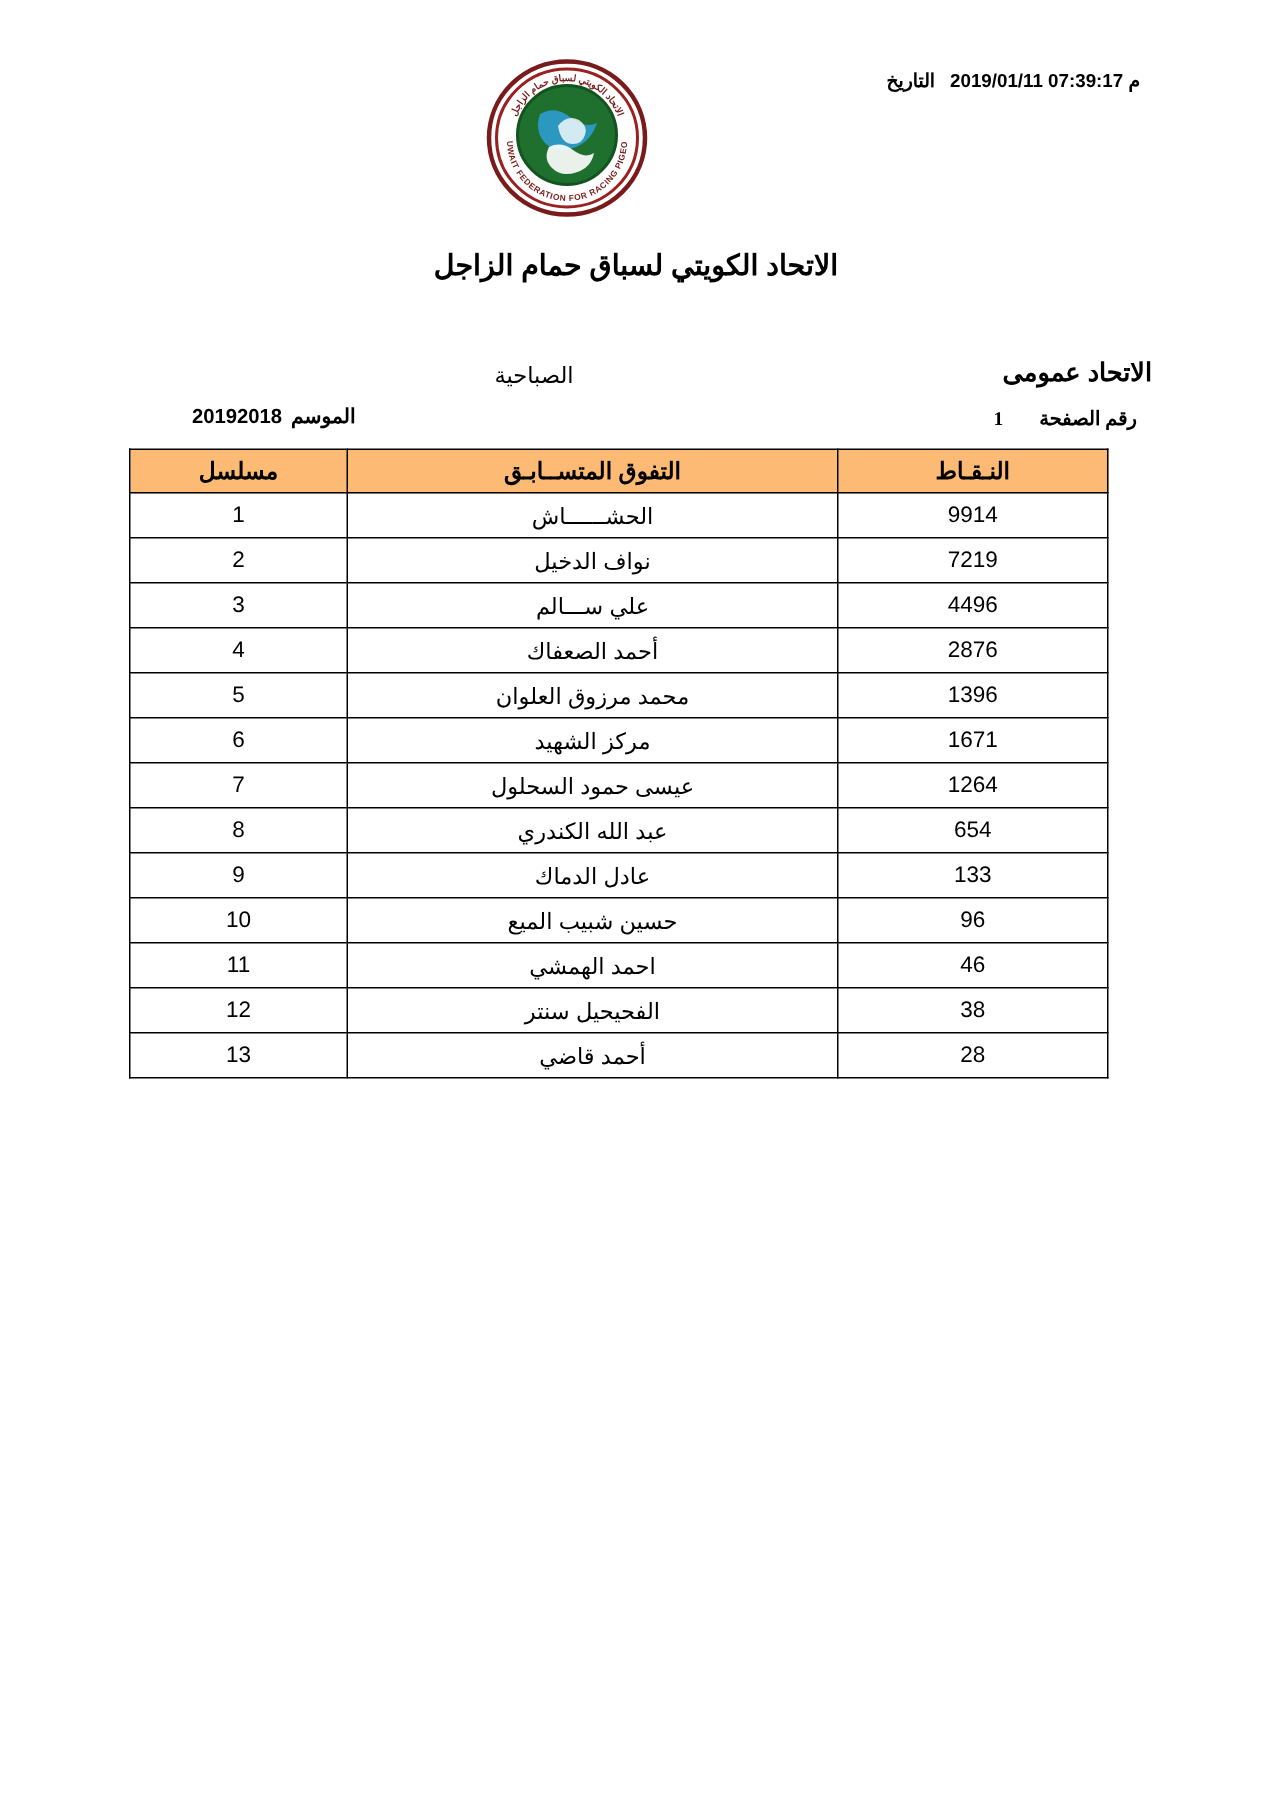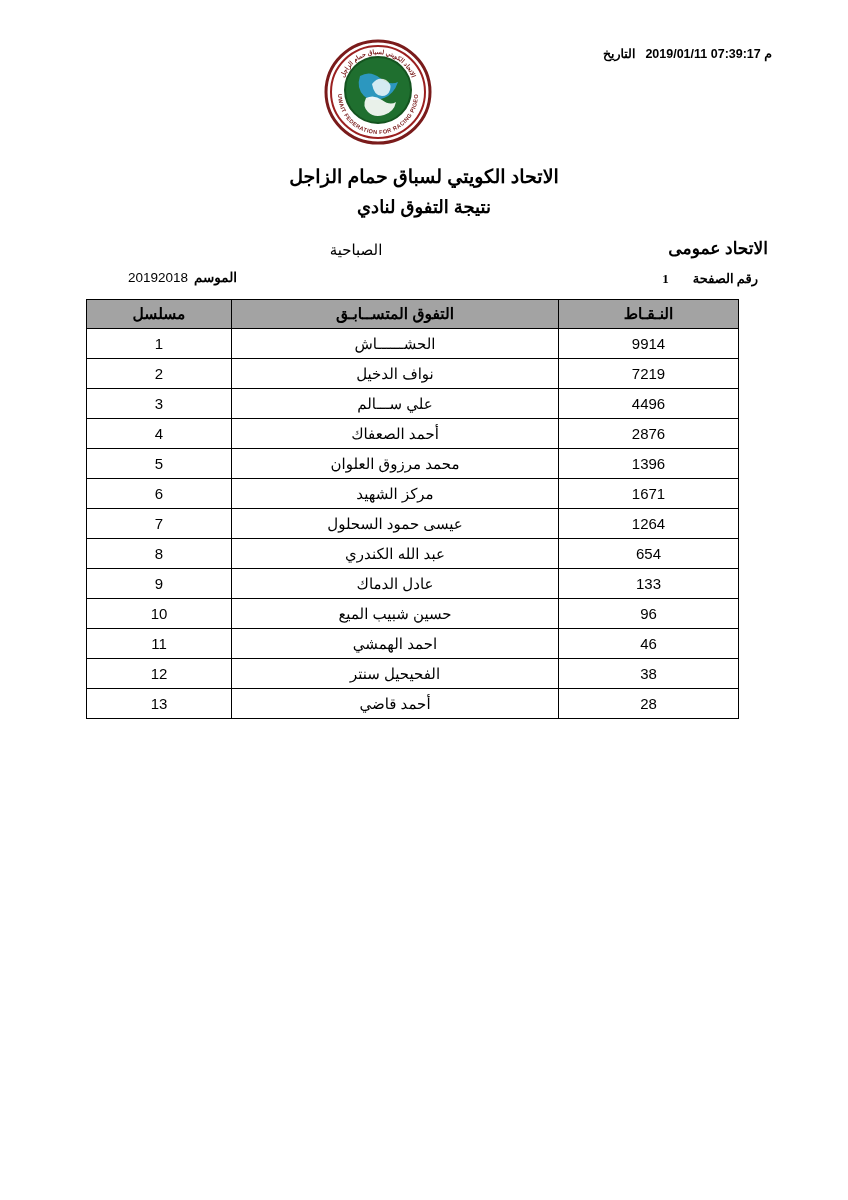--- a/index.html
+++ b/index.html
@@ -25,21 +25,21 @@
   
   .header-row {
     position: absolute;
     top: 38px;
     left: 0;
     width: 848px;
     height: 110px;
   }
   .date-block {
     position: absolute;
-    right: 76px;
+    right: 88px;
     top: 8px;
     font-size: 12.5px;
     font-weight: bold;
     white-space: nowrap;
     direction: rtl;
     letter-spacing: 0;
   }
   .date-label {
     font-weight: bold;
   }
@@ -115,21 +115,21 @@
     top: 269px;
     left: 128px;
     font-size: 13.5px;
     font-weight: bold;
     direction: rtl;
   }
   .meta-season .season-value {
     direction: ltr;
     unicode-bidi: embed;
     display: inline-block;
-    font-weight: normal;
+    font-weight: bold;
     margin-right: 6px;
   }
 
   
   table.results {
     position: absolute;
     top: 299px;
     left: 86px;
     width: 652px;
     border-collapse: collapse;
@@ -138,21 +138,21 @@
   }
   table.results th,
   table.results td {
     border: 1px solid #000000;
     height: 30px;
     font-size: 15px;
     padding: 0 8px;
     box-sizing: border-box;
   }
   table.results thead th {
-    background: #a3a3a3;
+    background: #fdba74;
     font-weight: bold;
     text-align: center;
     font-size: 15.5px;
     height: 29px;
   }
   col.c-serial { width: 145px; }
   col.c-name   { width: 327px; }
   col.c-points { width: 180px; }
 
   td.serial {
@@ -197,21 +197,20 @@
           <textPath href="#arcTop" startOffset="50%" text-anchor="middle">الاتحاد الكويتي لسباق حمام الزاجل</textPath>
         </text>
         <text font-family="Liberation Sans, sans-serif" font-size="5.6" fill="#7a1b1b" font-weight="bold" letter-spacing="0.4">
           <textPath href="#arcBottom" startOffset="50%" text-anchor="middle">KUWAIT FEDERATION FOR RACING PIGEON</textPath>
         </text>
       </svg>
     </div>
   </div>
 
   <div class="title-main">الاتحاد الكويتي لسباق حمام الزاجل</div>
-  <div class="title-sub">نتيجة التفوق لنادي</div>
 
   <div class="meta-federation">الاتحاد عمومى</div>
   <div class="meta-session">الصباحية</div>
 
   <div class="meta-pagelabel">
     <span>رقم الصفحة</span><span class="meta-pagenum">1</span>
   </div>
 
   <div class="meta-season">
     <span>الموسم</span><span class="season-value">20192018</span>

